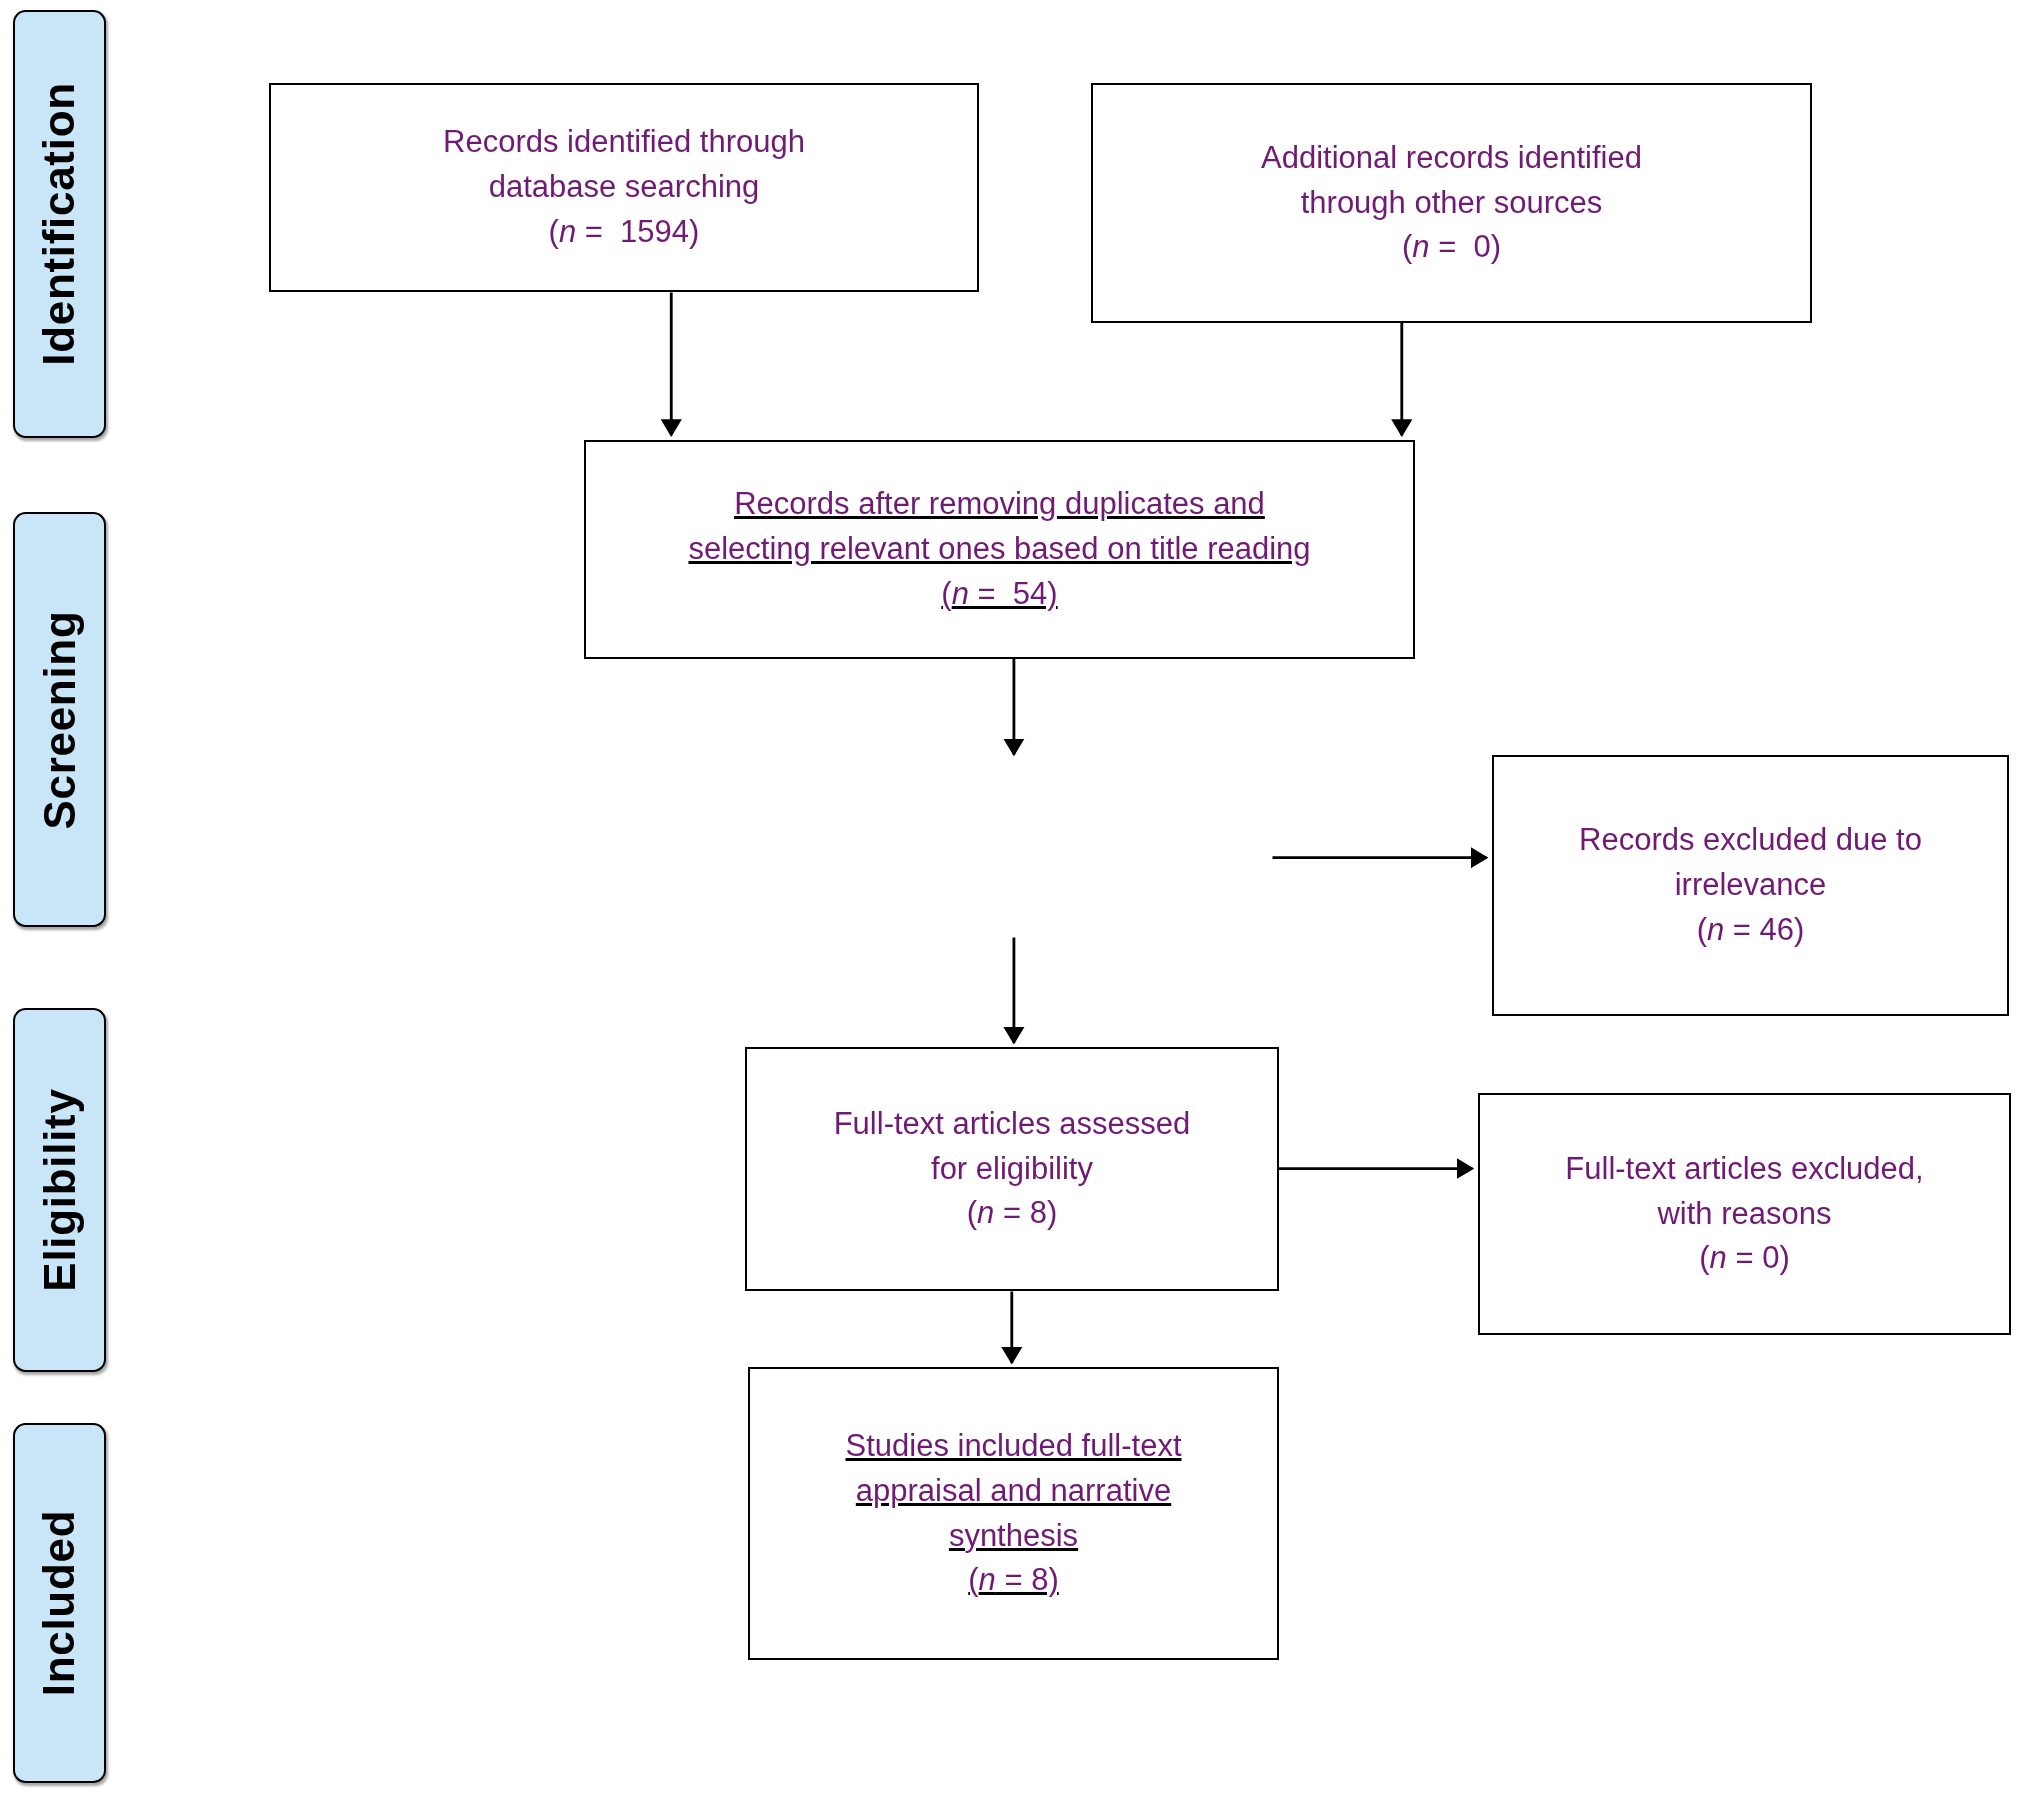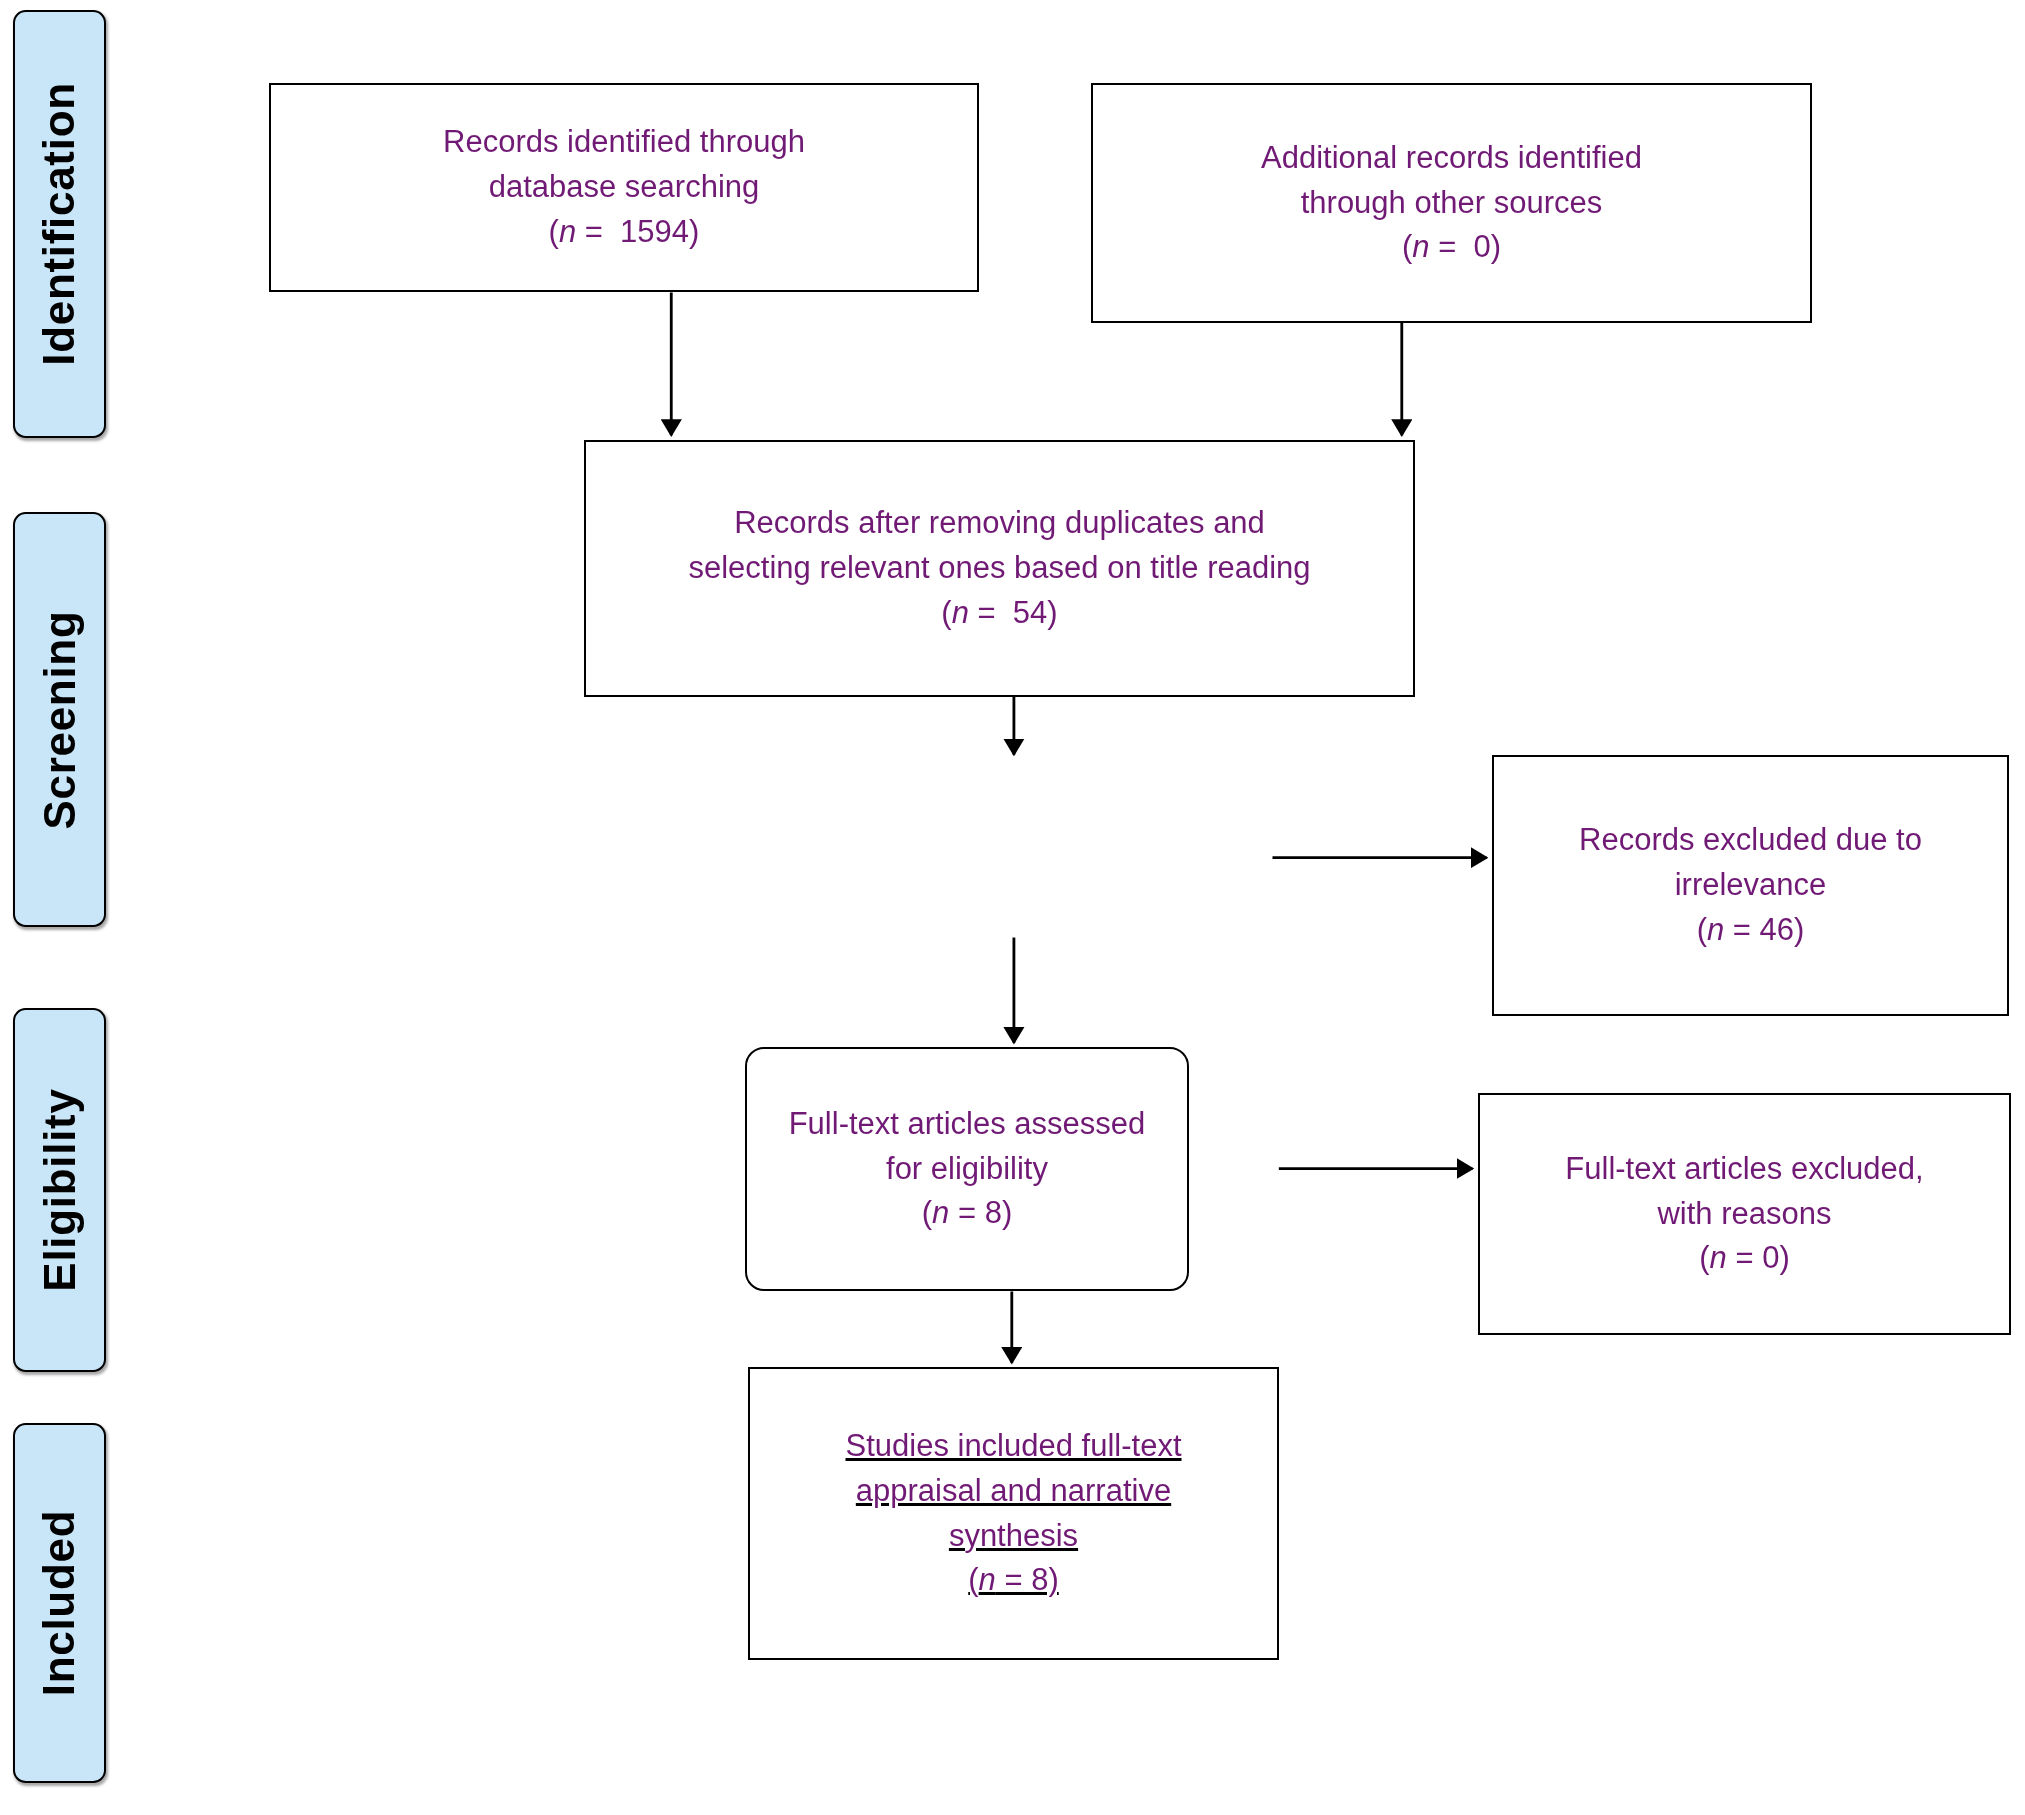--- a/index.html
+++ b/index.html
@@ -62,24 +62,24 @@
   .flow-box .box-text i { font-style: italic; }
 
   
   #stage-identification { left: 12.7px;  top: 10px;   width: 93px;  height: 428px; }
   #stage-screening      { left: 12.7px;  top: 512px;  width: 93px;  height: 415px; }
   #stage-eligibility    { left: 12.7px;  top: 1008px; width: 93px;  height: 364px; }
   #stage-included       { left: 12.7px;  top: 1423px; width: 93px;  height: 360px; }
 
   #box-identified       { left: 269px;  top: 83px;  width: 710px; height: 209px; }
   #box-additional       { left: 1091px; top: 83px;  width: 721px; height: 240px; }
-  #box-duplicates       { left: 584px;  top: 440px;  width: 831px; height: 257px; }
+  #box-duplicates       { left: 584px;  top: 440px;  width: 831px; height: 219px; text-decoration: underline; }
   #box-abstract         { left: 755px; top: 759px; width: 518px;  height: 179px; }
   #box-excluded-irrel   { left: 1492px; top: 755px; width: 517px;  height: 261px; }
-  #box-fulltext         { left: 745px; top: 1047px; width: 444px;  height: 244px; border-radius: 19px; }
+  #box-fulltext         { left: 745px; top: 1047px; width: 534px;  height: 244px; }
   #box-fulltext-excl    { left: 1478px; top: 1093px; width: 533px;  height: 242px; }
   #box-included-studies { left: 748px; top: 1367px; width: 531px;  height: 293px; text-decoration: underline; }
 </style>
 </head>
 <body>
 
 <div class="canvas">
 
   <svg class="arrows" width="2025" height="1815" viewBox="0 0 2866 2569" xmlns="http://www.w3.org/2000/svg">
     <defs>

